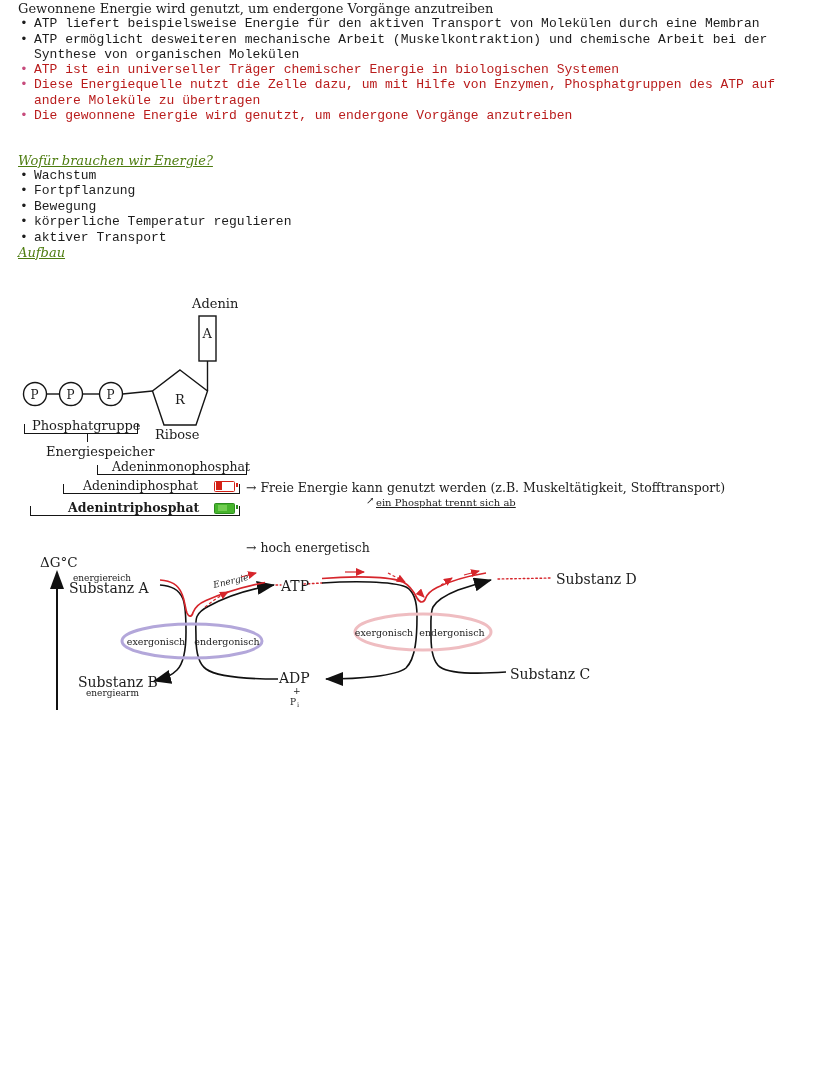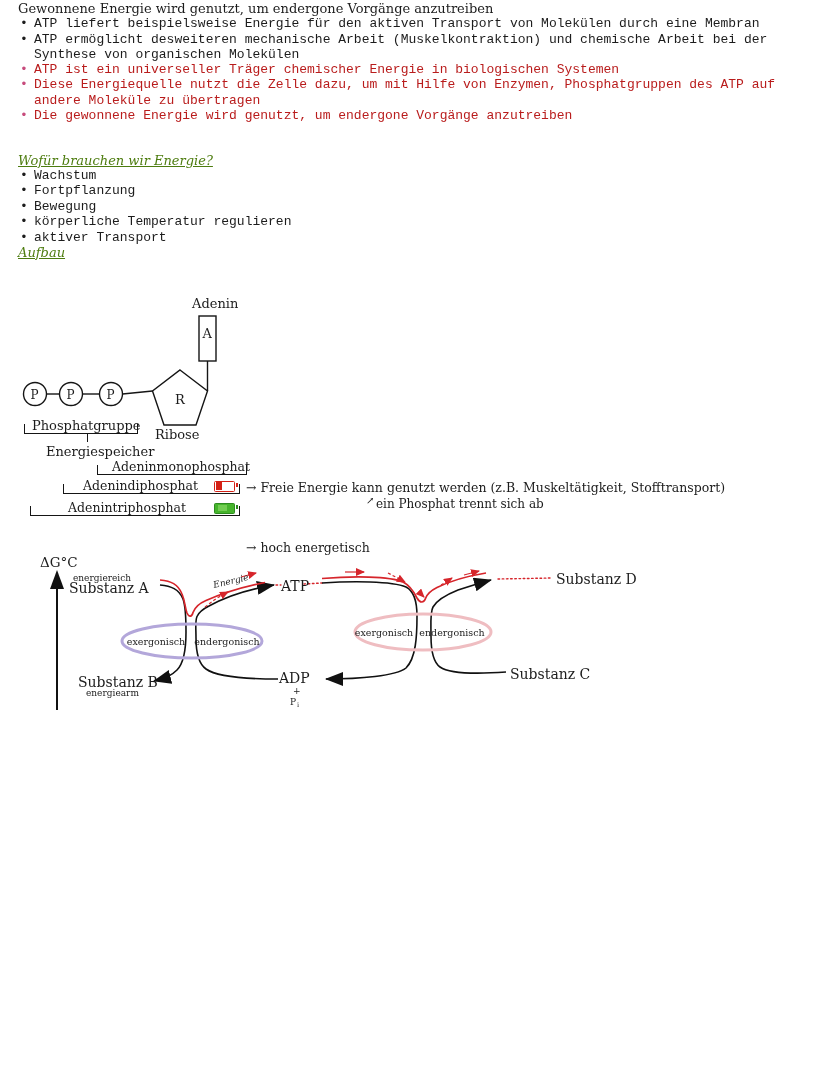--- a/index.html
+++ b/index.html
@@ -18,21 +18,21 @@
            text-decoration:underline;color:#4d7c0f;}
   .energy-list{position:absolute;left:18px;top:168px;width:400px;font-size:13px;line-height:15.4px;}
   
   .lbl{position:absolute;font-size:13px;white-space:nowrap;}
   .bracket-row{position:absolute;height:14px;border-bottom:1.4px solid #151515;font-size:12.5px;white-space:nowrap;}
   .bracket-row::before,.bracket-row::after{content:"";position:absolute;bottom:-1px;width:1.4px;height:10px;background:#151515;}
   .bracket-row::before{left:0;}
   .bracket-row::after{right:0;}
   .bracket-row .rowlabel{position:absolute;bottom:0px;}
   .note{position:absolute;font-size:12.5px;white-space:nowrap;}
-  .subnote{position:absolute;font-size:12px;white-space:nowrap;}
+  .subnote{position:absolute;font-size:10px;white-space:nowrap;text-decoration:underline;}
   .subarrow{position:absolute;font-size:10px;color:#1c1c1c;}
   
   .battery{position:absolute;width:19px;height:9px;border:1.5px solid #d42015;border-radius:1.5px;background:#ffffff;}
   .battery .bnub{position:absolute;right:-4px;top:1.5px;width:2.5px;height:4px;background:#d42015;}
   .battery.red .bfill{position:absolute;left:0.5px;top:0.5px;width:6.5px;height:8px;background:#d42015;}
   .battery.green{border-color:#2c8b1e;background:#46b42c;}
   .battery.green .bnub{background:#2c8b1e;}
   .battery.green .bfill{position:absolute;left:3px;top:1.5px;width:9px;height:6px;background:#72cd52;}
   .vtick{position:absolute;width:1.4px;background:#151515;}
   svg{position:absolute;overflow:visible;}
@@ -98,21 +98,21 @@
   <div class="bracket-row" style="left:63px;top:479px;width:177px;">
     <span class="rowlabel" style="left:20px;">Adenindiphosphat</span>
     <span class="battery red" style="right:5px;bottom:1.5px;">
         <span class="bfill"></span>
         <span class="bnub"></span>
       </span>
   </div>
   <div class="note" style="left:246px;top:480px;">→ Freie Energie kann genutzt werden (z.B. Muskeltätigkeit, Stofftransport)</div>
 
   <div class="bracket-row" style="left:30px;top:501px;width:210px;">
-    <span class="rowlabel" style="left:38px;">Adenintriphosphat</span>
+    <span class="rowlabel" style="left:38px;font-weight:bold;">Adenintriphosphat</span>
     <span class="battery green" style="right:5px;bottom:1.5px;">
         <span class="bfill"></span>
         <span class="bnub"></span>
       </span>
   </div>
   <div class="note" style="left:246px;top:528px;margin-top:12px;">→ hoch energetisch</div>
   <span class="subarrow" style="left:366px;top:495px;">↗</span>
   <div class="subnote" style="left:376px;top:497px;">ein Phosphat trennt sich ab</div>
 
   <svg style="left:0;top:548px;width:700px;height:168px;" viewBox="0 548 700 168">

